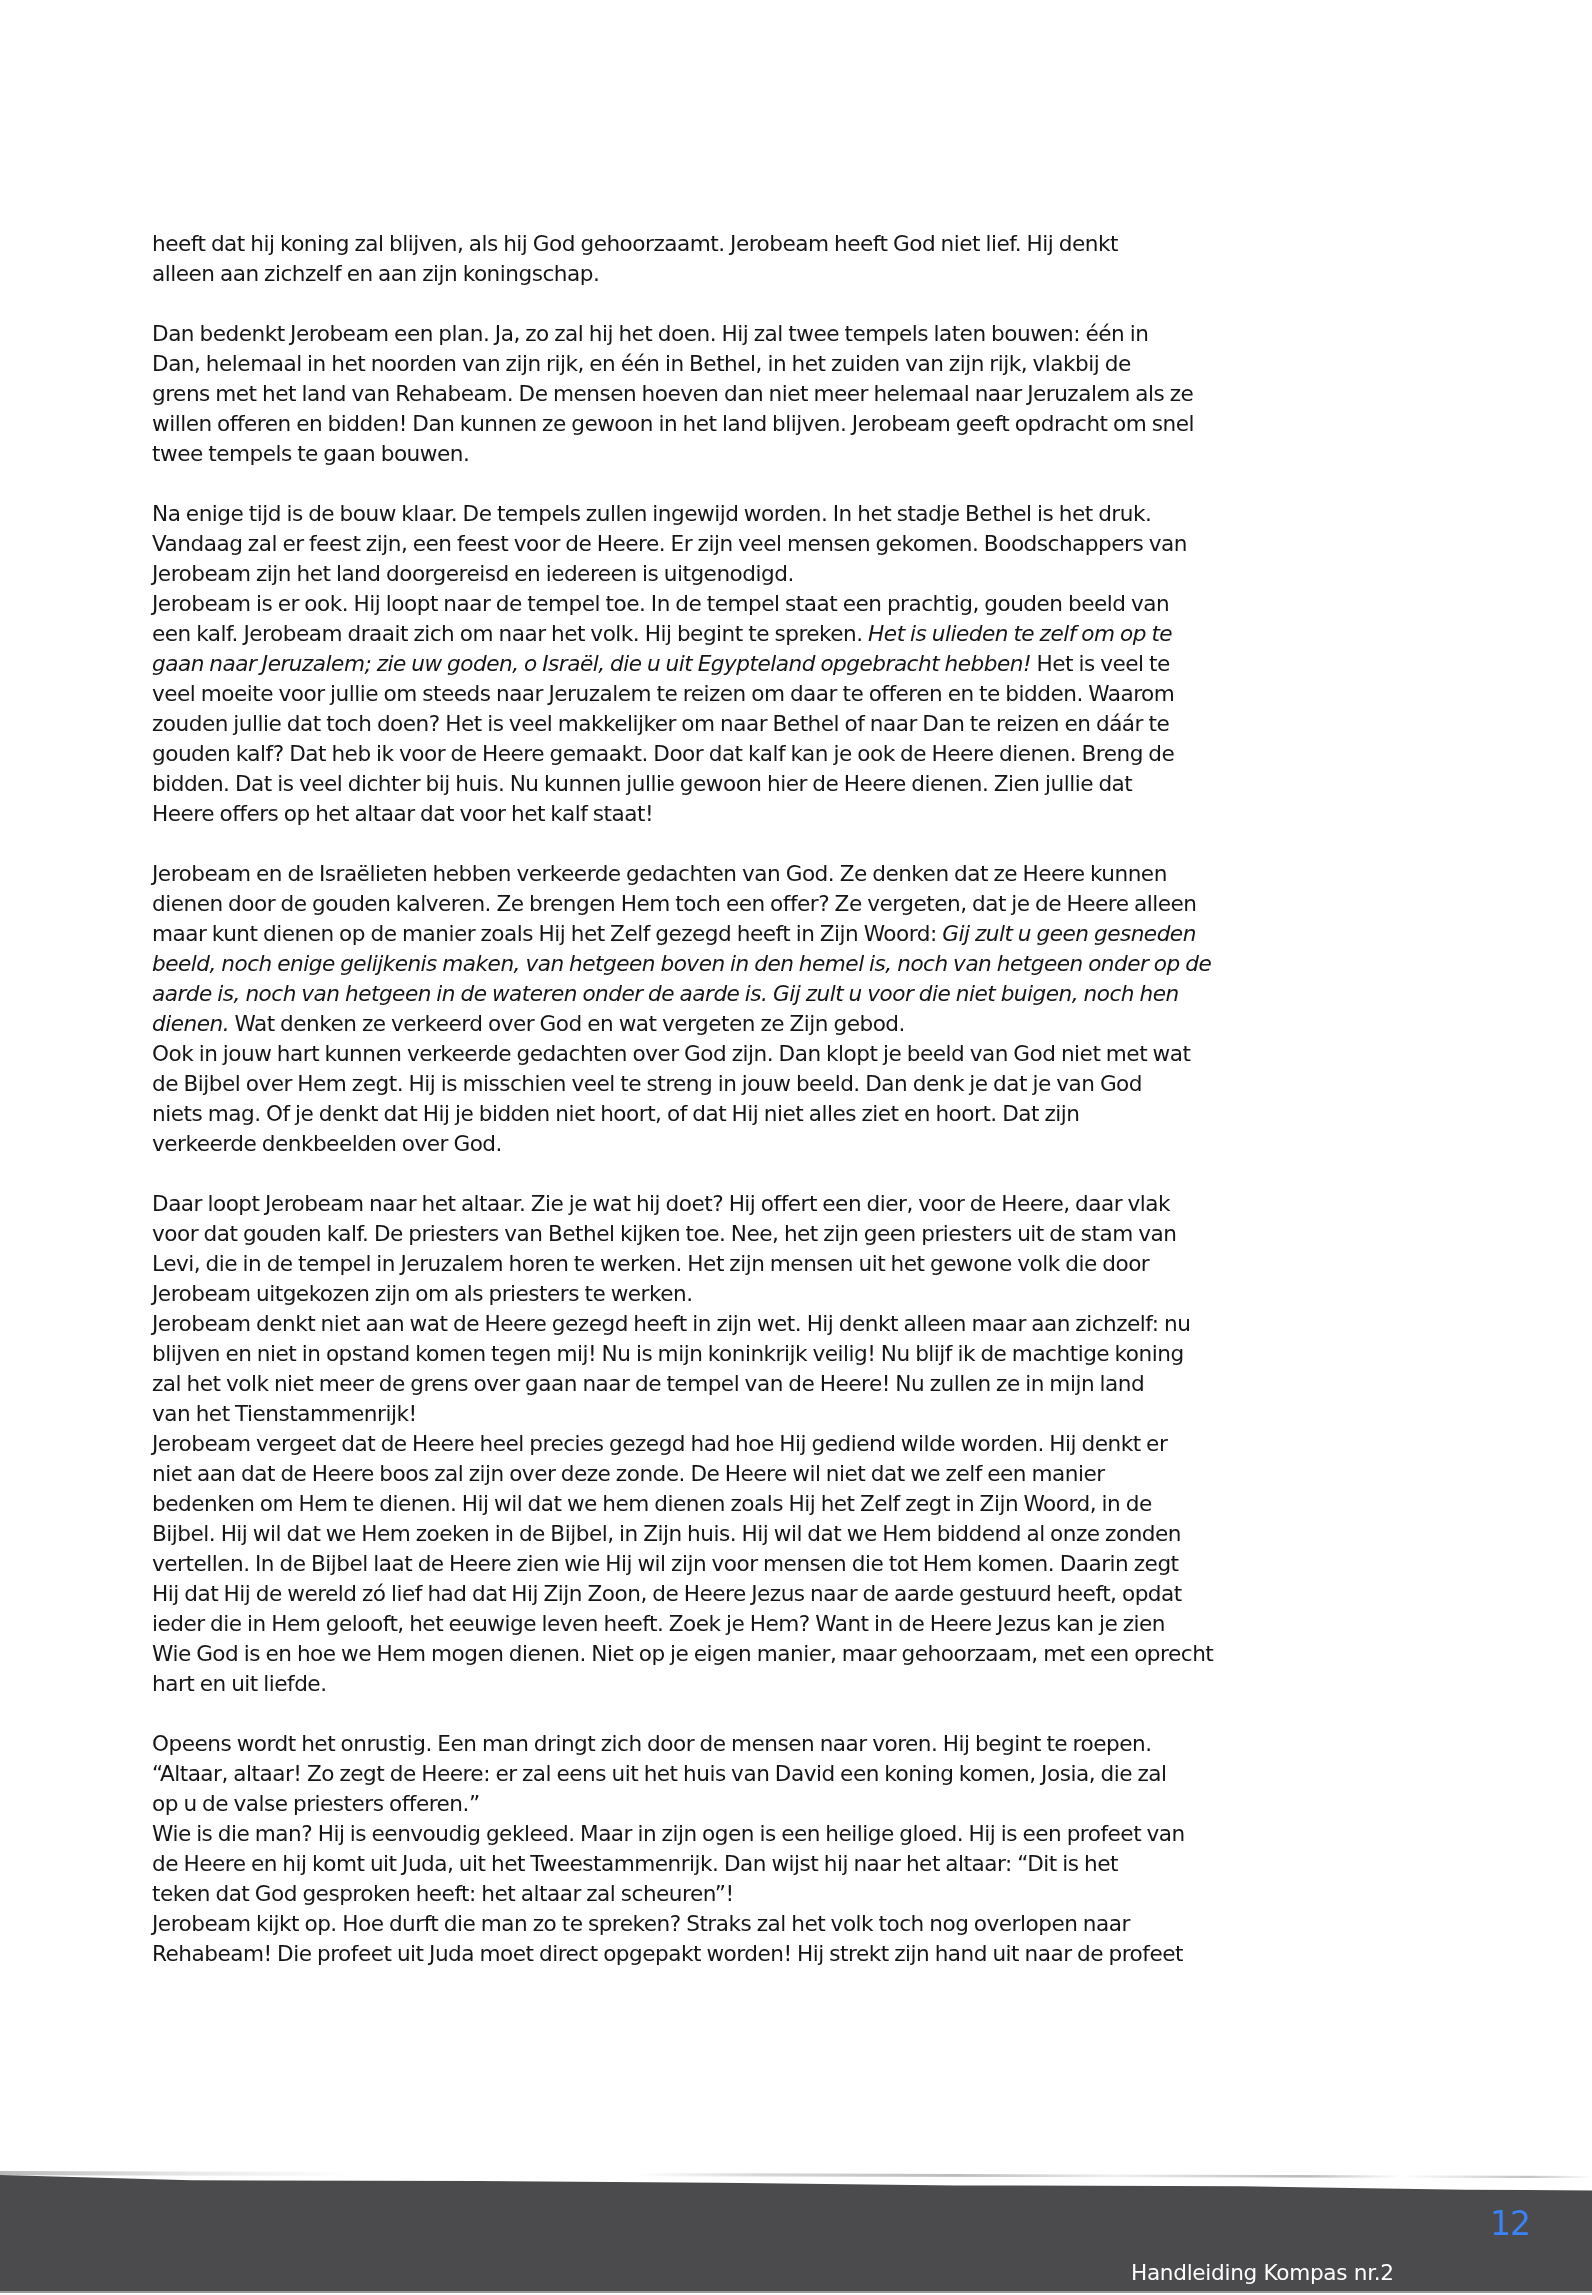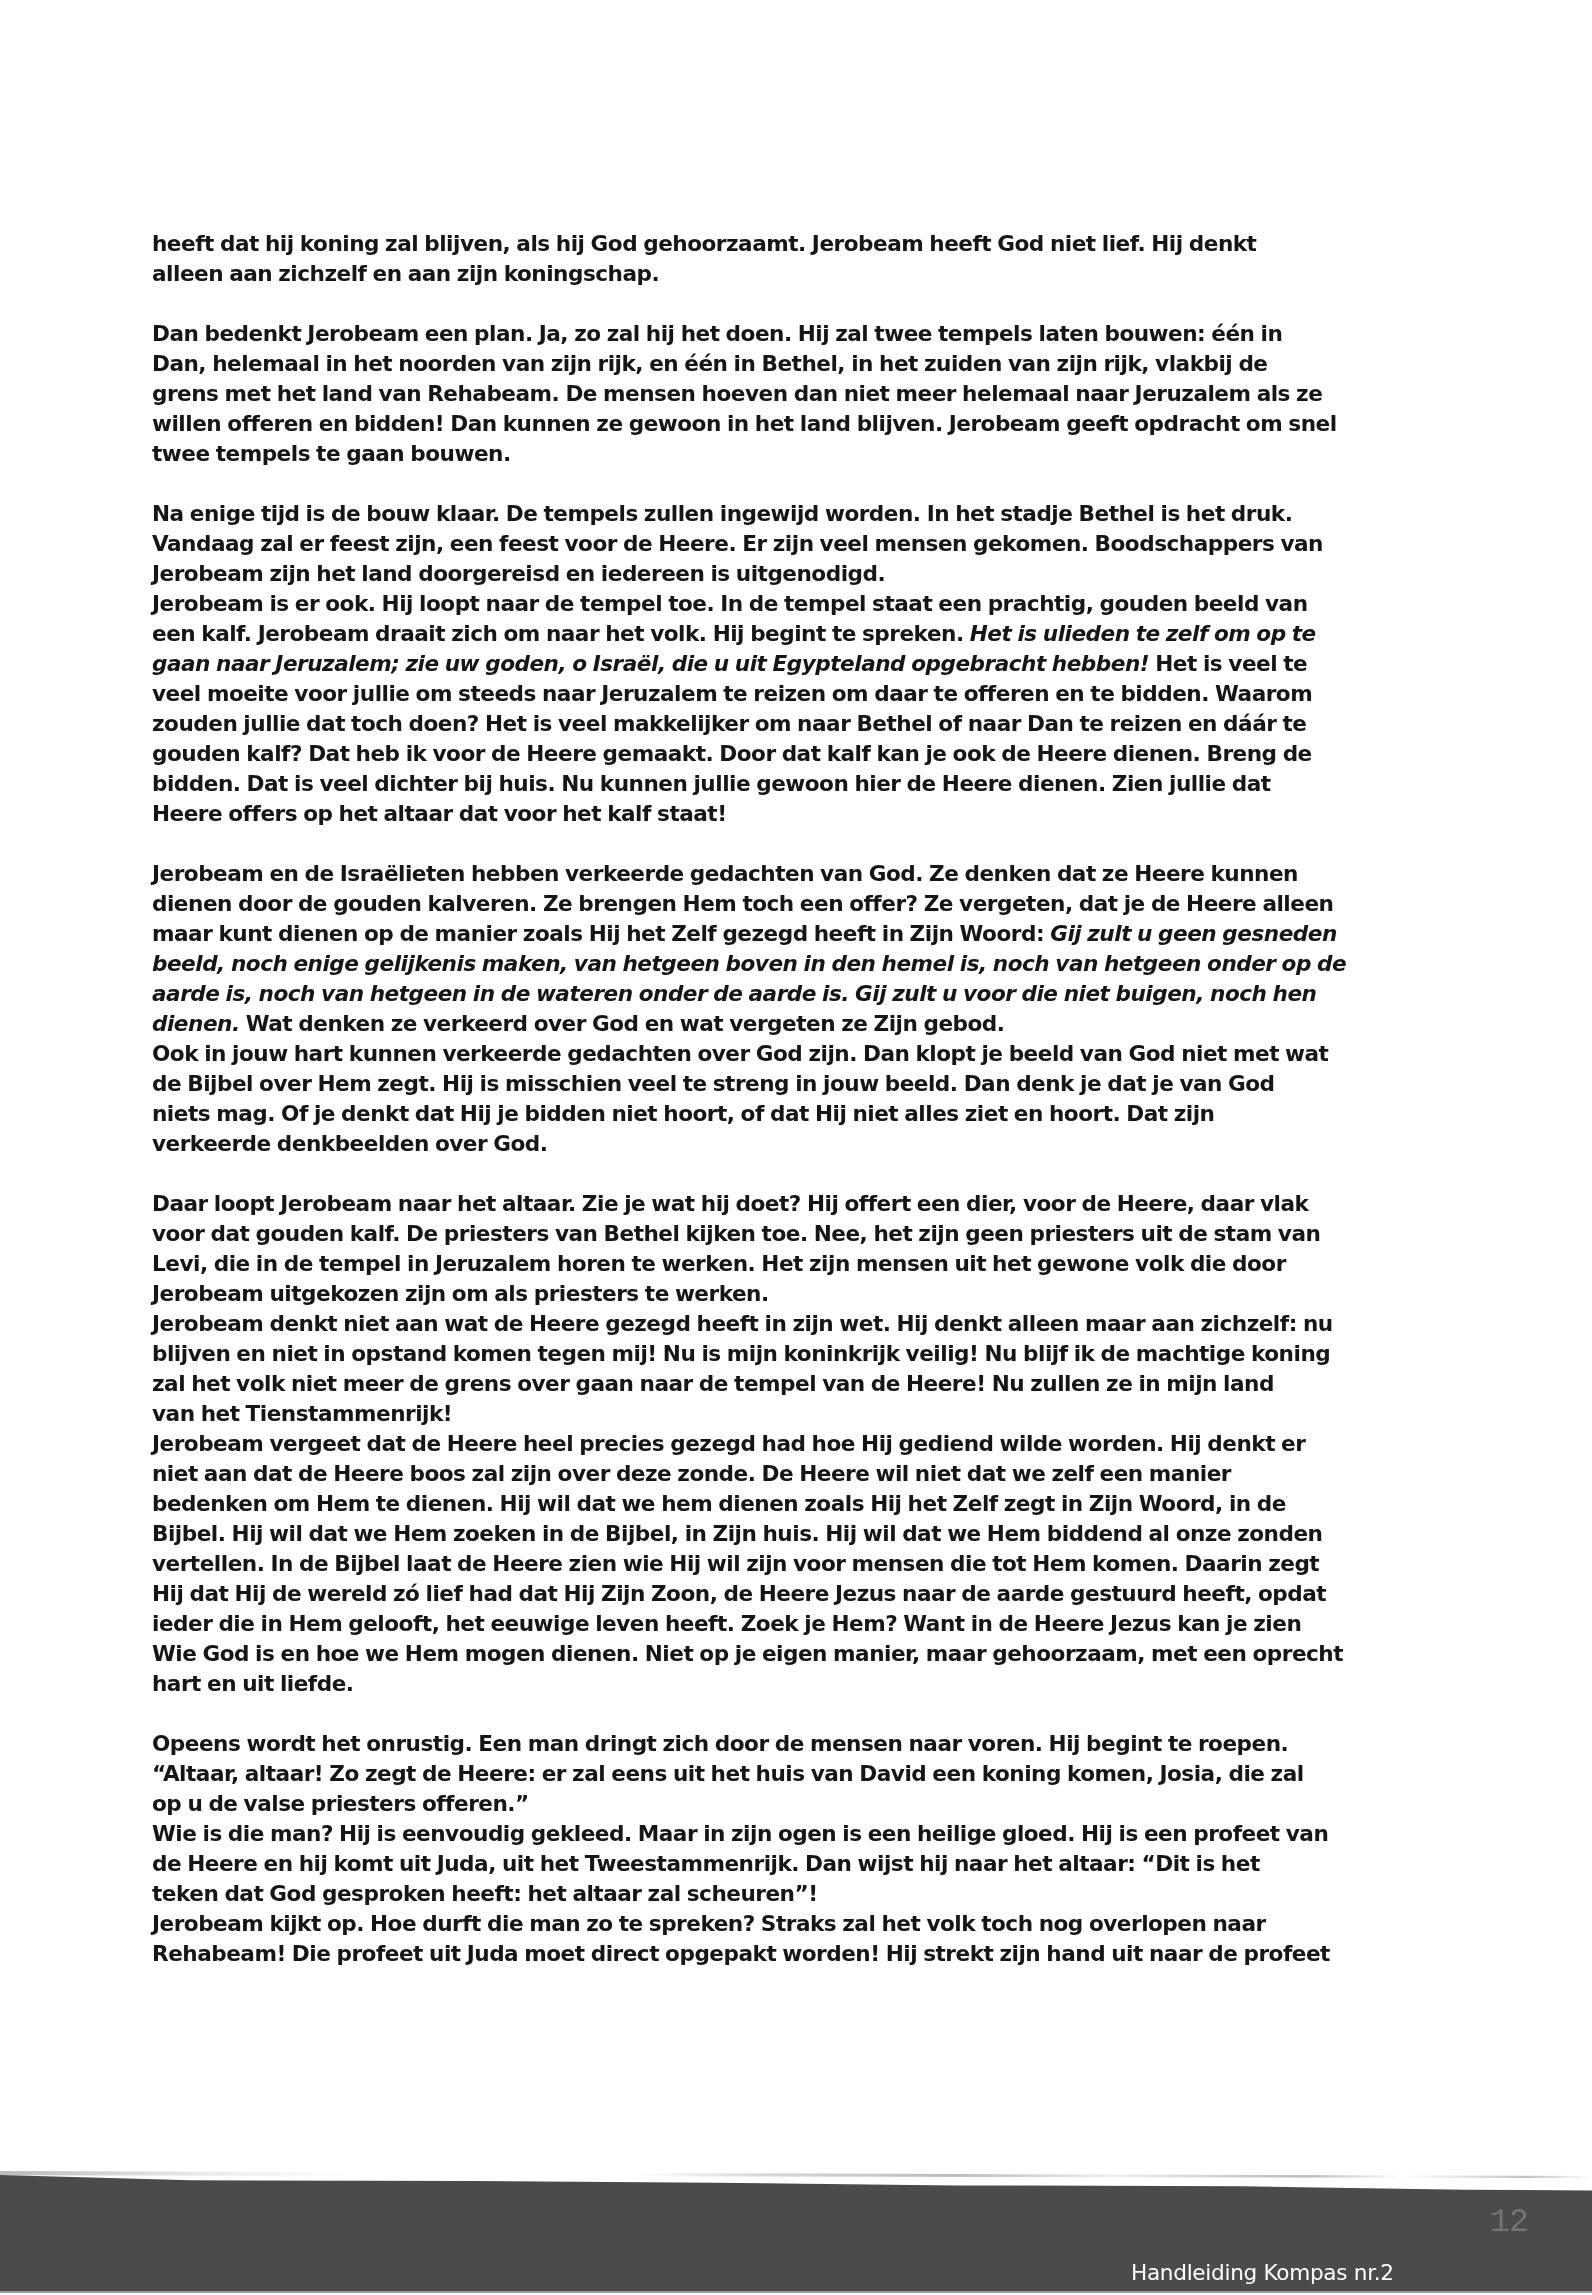--- a/index.html
+++ b/index.html
@@ -22,21 +22,20 @@
     font-size: 21.6px;
     letter-spacing: -0.5px;
     word-spacing: -0.9px;
     line-height: 30px;
     color: #161616;
   }
   .line {
     display: block;
     white-space: nowrap;
     height: 30px;
-    font-weight: bold;
   }
   .blank {
     display: block;
     height: 30px;
   }
   .it {
     font-style: italic;
   }
   .footer-band {
     position: absolute;
@@ -159,14 +158,14 @@
       <span class="line"><span>teken dat God gesproken heeft: het altaar zal scheuren”!</span></span>
       <span class="line"><span>Jerobeam kijkt op. Hoe durft die man zo te spreken? Straks zal het volk toch nog overlopen naar</span></span>
       <span class="line"><span>Rehabeam! Die profeet uit Juda moet direct opgepakt worden! Hij strekt zijn hand uit naar de profeet</span></span>
     </div>
   </div>
 
 <div class="footer-shade"></div>
 <div class="footer-band" style="background: rgb(75, 75, 77);"></div>
 <div class="footer-bottom-line"></div>
 <div class="footer-title" style="color: rgb(255, 255, 255);">Handleiding Kompas nr.2</div>
-<div class="page-number" style="color: #737373; font-family: Liberation Mono, monospace;">12</div>
+<div class="page-number" style="color: #3b82f6;">12</div>
 
 
 </body></html>

